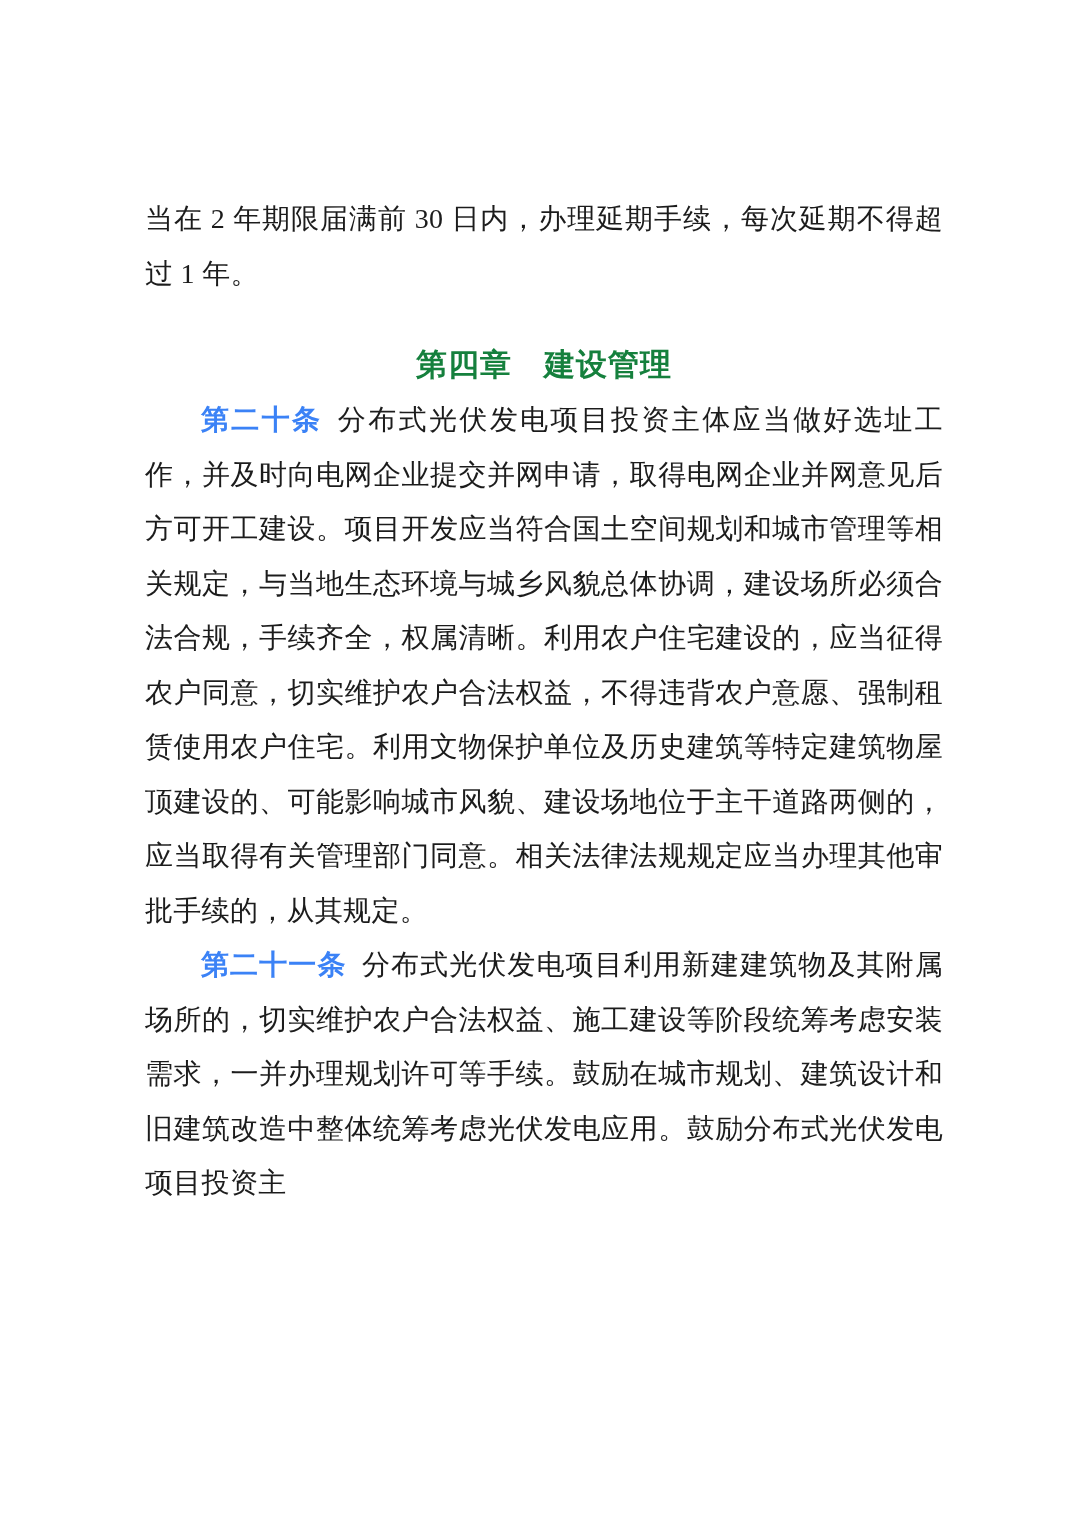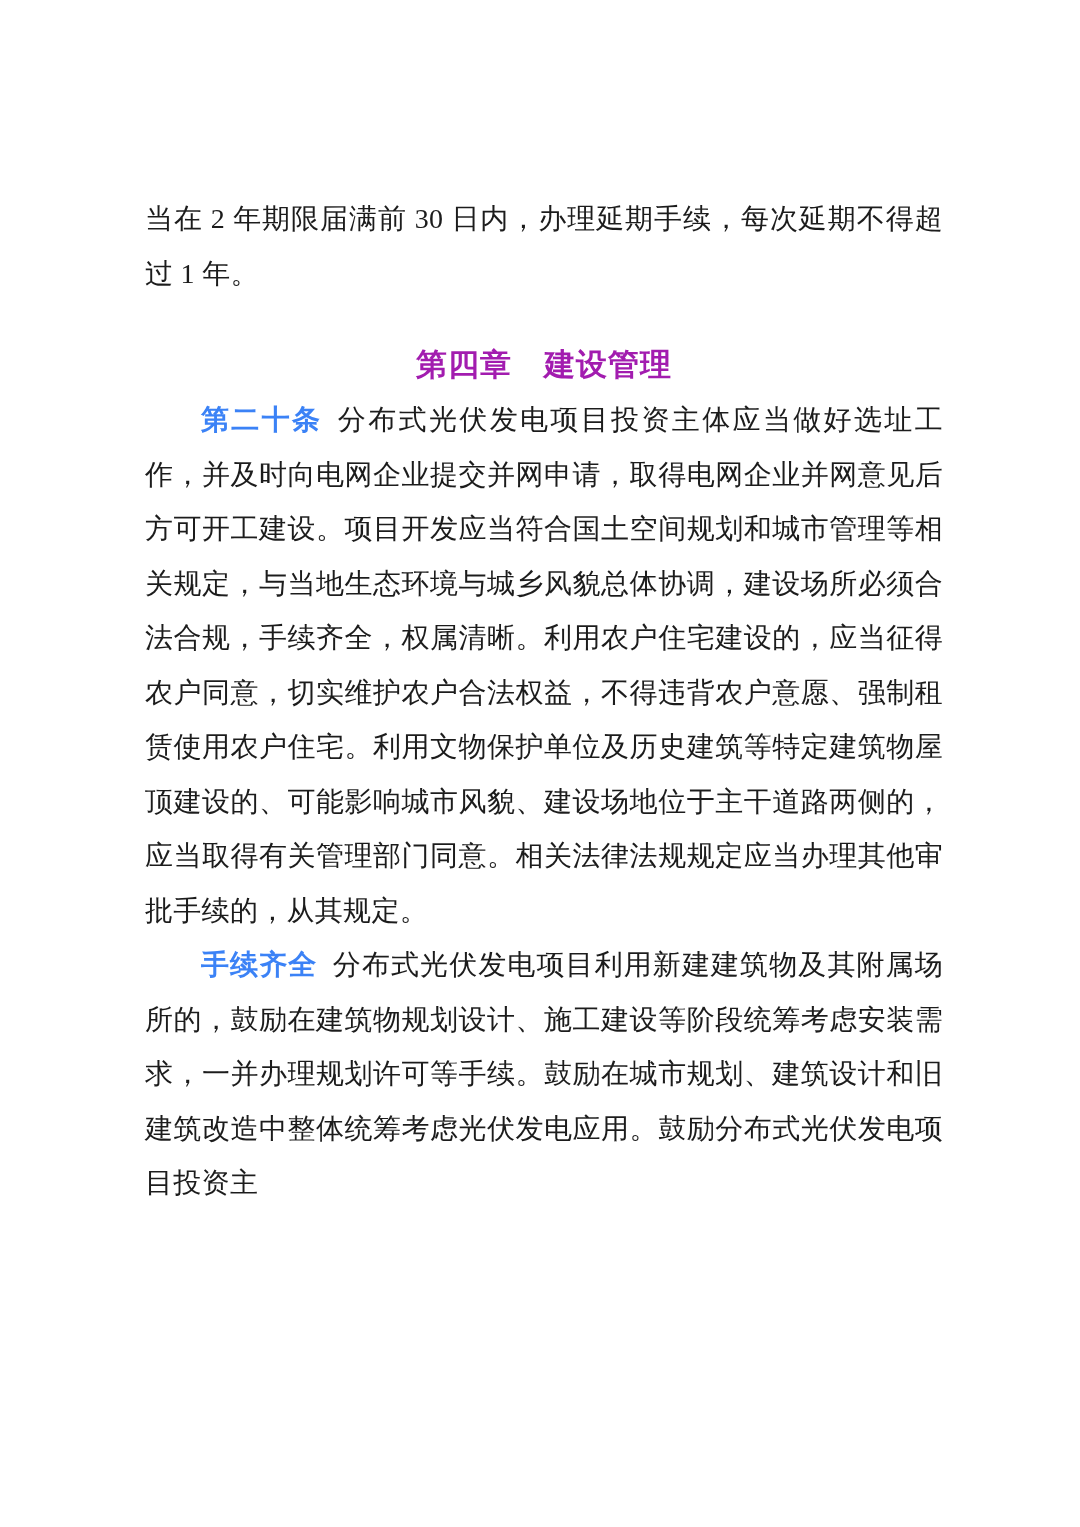--- a/index.html
+++ b/index.html
@@ -35,21 +35,21 @@
     text-indent: 2em;
   }
   .chapter-heading {
     margin: 37px 0 1px 0;
     font-size: 31px;
     line-height: 54px;
     font-weight: 700;
     text-align: center;
     letter-spacing: 1px;
     font-family: "Liberation Sans", "DejaVu Sans", sans-serif;
-    color: #a21caf;
+    color: #15803d;
   }
   .article-label {
     font-weight: 700;
     margin-right: 0.55em;
     color: #3b82f6;
   }
   .page-number {
     position: absolute;
     left: 0;
     top: 1430px;
@@ -66,18 +66,18 @@
 <div class="page">
   <div class="content">
 
     <p class="body-par">当在 2 年期限届满前 30 日内，办理延期手续，每次延期不得超过 1 年。</p>
 
 
     <h2 class="chapter-heading">第四章　建设管理</h2>
 
     <p class="body-par indent-2"><span class="article-label">第二十条</span><span>分布式光伏发电项目投资主体应当做好选址工作，并及时向电网企业提交并网申请，取得电网企业并网意见后方可开工建设。项目开发应当符合国土空间规划和城市管理等相关规定，与当地生态环境与城乡风貌总体协调，建设场所必须合法合规，手续齐全，权属清晰。利用农户住宅建设的，应当征得农户同意，切实维护农户合法权益，不得违背农户意愿、强制租赁使用农户住宅。利用文物保护单位及历史建筑等特定建筑物屋顶建设的、可能影响城市风貌、建设场地位于主干道路两侧的，应当取得有关管理部门同意。相关法律法规规定应当办理其他审批手续的，从其规定。</span></p>
 
-    <p class="body-par indent-2"><span class="article-label">手续齐全</span><span>分布式光伏发电项目利用新建建筑物及其附属场所的，鼓励在建筑物规划设计、施工建设等阶段统筹考虑安装需求，一并办理规划许可等手续。鼓励在城市规划、建筑设计和旧建筑改造中整体统筹考虑光伏发电应用。鼓励分布式光伏发电项目投资主</span></p>
+    <p class="body-par indent-2"><span class="article-label">第二十一条</span><span>分布式光伏发电项目利用新建建筑物及其附属场所的，切实维护农户合法权益、施工建设等阶段统筹考虑安装需求，一并办理规划许可等手续。鼓励在城市规划、建筑设计和旧建筑改造中整体统筹考虑光伏发电应用。鼓励分布式光伏发电项目投资主</span></p>
 
   </div>
 
   <div class="page-number">9</div>
 </div>
 
 </body></html>

